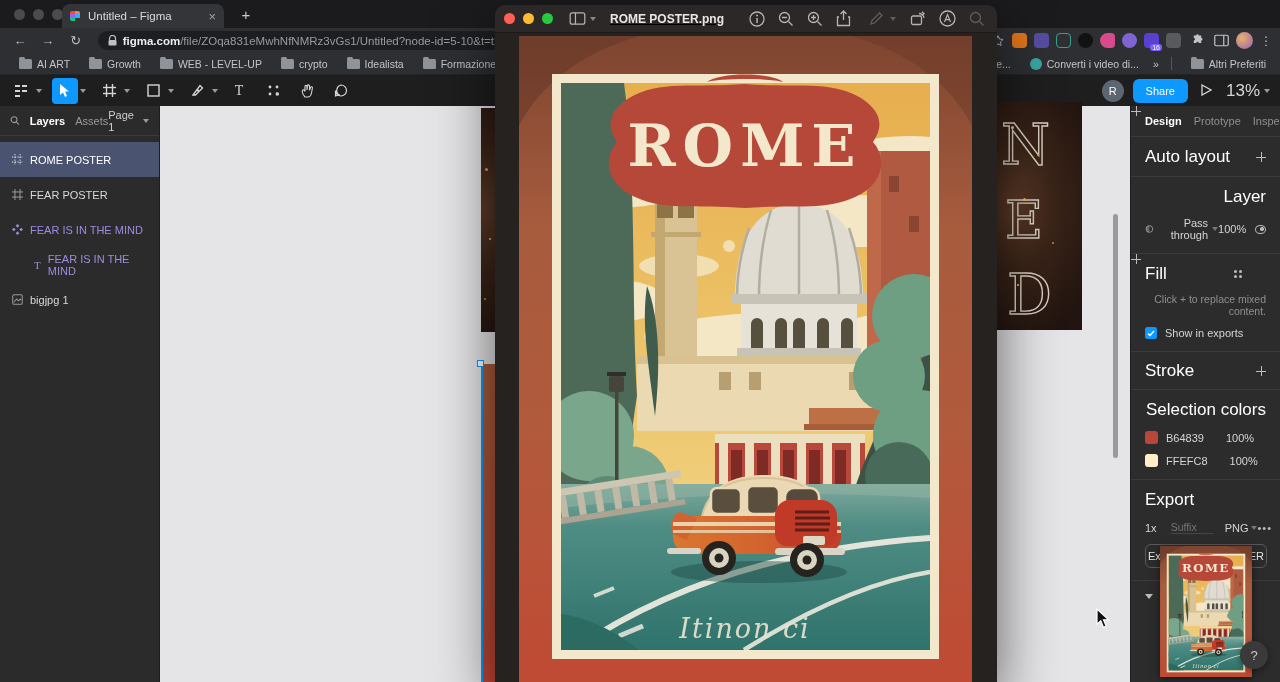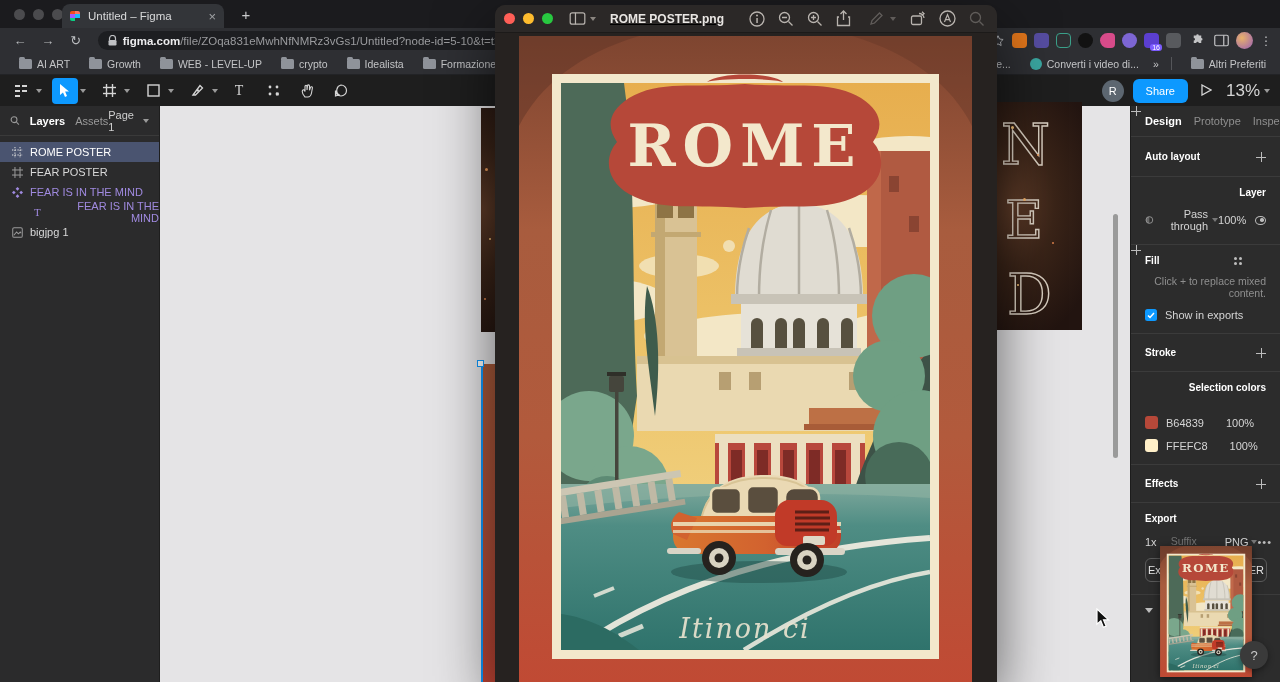--- a/index.html
+++ b/index.html
@@ -31,26 +31,26 @@
   .folder:before{content:"";position:absolute;left:0;top:-2px;width:6px;height:3px;background:#8f939a;border-radius:1.5px 1.5px 0 0;}
 
   
   .fg-toolbar{left:0;top:75px;width:1280px;height:31px;background:#1e1e1e;display:flex;align-items:center;}
   .tool{width:26px;height:26px;display:flex;align-items:center;justify-content:center;color:#d5d5d5;position:relative;margin-left:4px;border-radius:4px;}
   .tool.sel{background:#0d99ff;}
   .chev{width:0;height:0;border-left:3.5px solid transparent;border-right:3.5px solid transparent;border-top:4px solid #9a9a9a;display:inline-block;margin-left:2px;}
   .sidebar{left:0;top:106px;width:160px;height:576px;background:#2b2b2c;border-right:1px solid #1e1e1e;}
   .sb-top{display:flex;align-items:center;height:30px;border-bottom:1px solid #3a3a3a;padding:0 10px;}
   .sb-tab{font-size:11px;margin-left:10px;}
-  .layer-row{display:flex;align-items:center;height:20px;padding-left:12px;font-size:11px;color:#d9d9d9;text-align:right;}
+  .layer-row{display:flex;align-items:center;height:35px;padding-left:12px;font-size:11px;color:#d9d9d9;}
   .layer-row.sel{background:#4a5470;color:#fff;}
   .purple{color:#a08ae0 !important;}
   .panel{left:1130px;top:106px;width:150px;height:576px;background:#2c2c2c;border-left:1px solid #1c1c1c;color:#d5d5d5;font-size:11px;}
   .p-sec{border-bottom:1px solid #3b3b3b;padding:10px 14px;position:relative;text-align:right;}
-  .p-title{color:#fff;font-weight:bold;font-size:10px;}
+  .p-title{color:#fff;font-weight:normal;font-size:17px;}
   .p-plus,.p-minus{position:absolute;right:14px;top:10px;width:10px;height:10px;}
   .p-plus:before,.p-plus:after{content:"";position:absolute;background:#bdbdbd;}
   .p-plus:before{left:4.5px;top:0;width:1.4px;height:10px;}
   .p-plus:after{left:0;top:4.5px;width:10px;height:1.4px;}
   .p-minus:after{content:"";position:absolute;left:0;top:4.5px;width:10px;height:1.4px;background:#bdbdbd;}
   .ghost{color:#8f8f8f;}
   .swatch{width:13px;height:13px;border-radius:3px;margin-right:8px;flex:0 0 auto;}
   .export-btn{margin:10px 14px 4px;width:122px;height:24px;border:1px solid #5a5a5a;border-radius:6px;background:transparent;color:#e8e8e8;font-size:11px;font-family:"Liberation Sans",sans-serif;}
   .checkbox{width:12px;height:12px;border-radius:2.5px;background:#0d99ff;margin-right:8px;display:flex;align-items:center;justify-content:center;}
   .eye{width:14px;height:9px;border:1.3px solid #bdbdbd;border-radius:50%;position:relative;}
@@ -390,34 +390,30 @@
           </span>
         <span>Show in exports</span>
       </div>
     </div>
     <div class="p-sec" style="height:38px;display:flex;align-items:center">
       <span class="p-title">Stroke</span>
       <span class="p-plus" style="top:14px"></span>
     </div>
     <div class="p-sec" style="padding-bottom:12px">
       <div class="p-title">Selection colors</div>
-      <div class="row" style="margin-top:23px">
+      <div class="row" style="margin-top:11px">
         <span class="swatch" style="background:#B64839"></span>
         <span>B64839</span>
         <span style="margin-left:22px">100%</span>
       </div>
       <div class="row" style="margin-top:10px">
         <span class="swatch" style="background:#FFEFC8"></span>
         <span>FFEFC8</span>
         <span style="margin-left:22px">100%</span>
       </div>
-    </div>
-    <div class="p-sec" style="height:38px;display:flex;align-items:center">
-      <span class="p-title">Effects</span>
-      <span class="p-plus" style="top:14px"></span>
     </div>
     <div style="padding:10px 0 8px;border-bottom:1px solid #3b3b3b">
       <div class="row" style="padding:0 14px">
         <span class="p-title">Export</span>
         <div style="flex:1"></div>
         <span class="p-minus" style="position:static;margin-right:14px"></span>
         <span class="p-plus" style="position:static"></span>
       </div>
       <div class="row" style="padding:0 14px;margin-top:11px">
         <span>1x</span>

